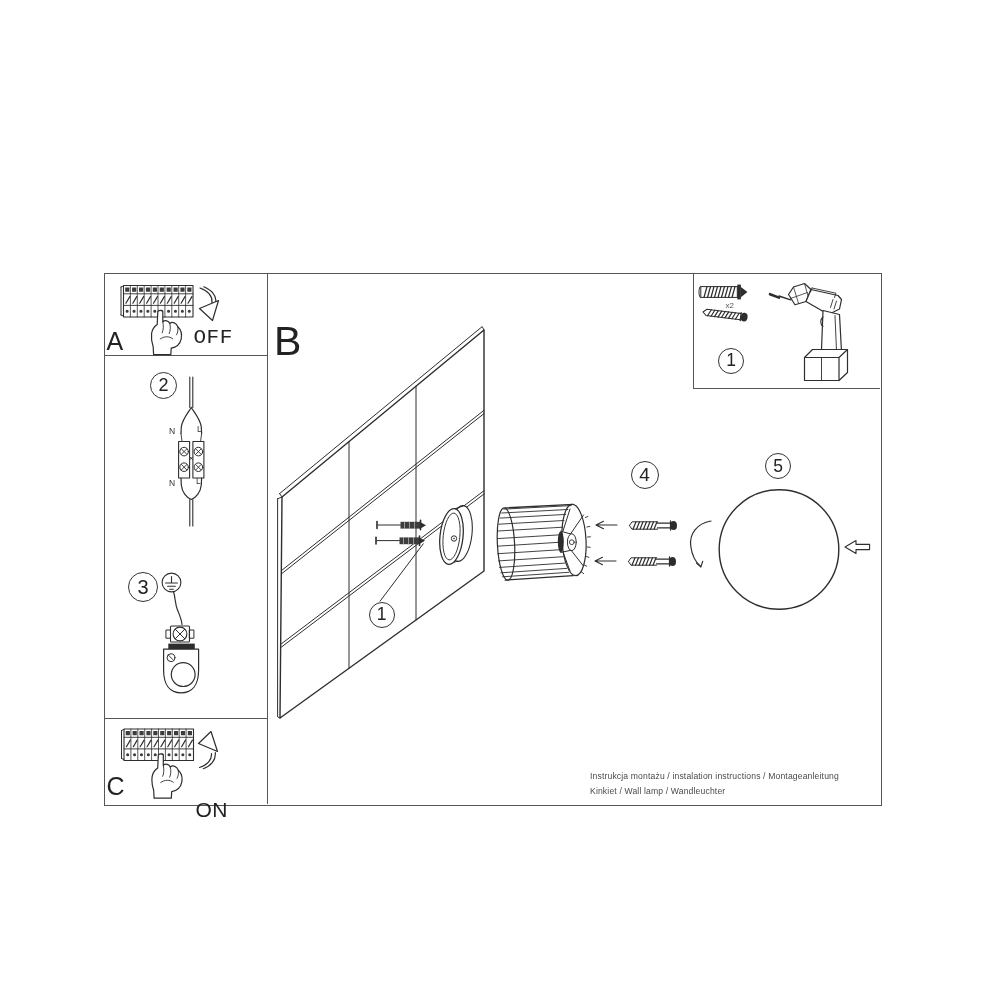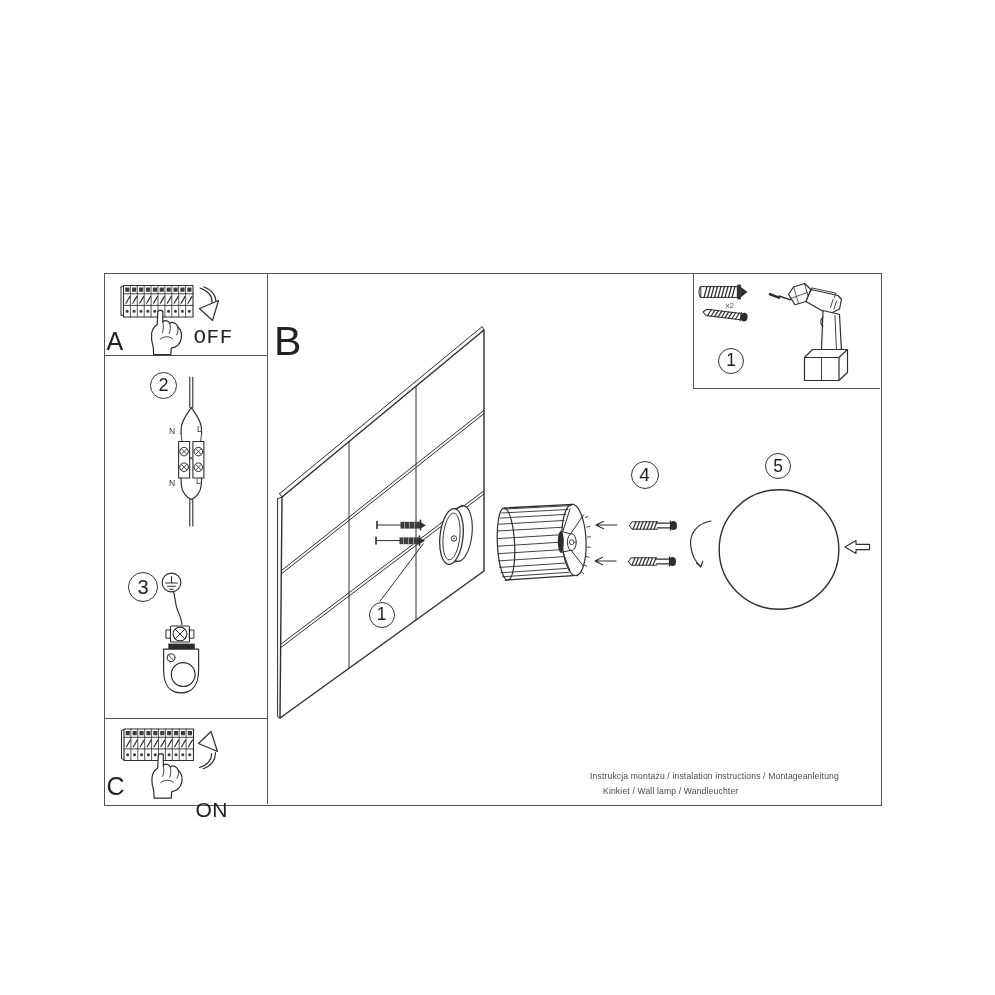--- a/index.html
+++ b/index.html
@@ -217,15 +217,15 @@
     </div>
 
   <div class="tiny" style="left:169px;top:425.5px;">N</div>
   <div class="tiny" style="left:197px;top:424px;">L</div>
   <div class="tiny" style="left:169px;top:477.5px;">N</div>
   <div class="tiny" style="left:196px;top:476px;">L</div>
 
   <div class="tiny" style="left:725.5px;top:300.5px;font-size:8px;color:#555;text-align:right;">x2</div>
 
   <div class="footer-line" style="left:590px;top:770.5px;">Instrukcja montażu / instalation instructions / Montageanleitung</div>
-  <div class="footer-line" style="left:590px;top:785.5px;margin-left:13px;">Kinkiet / Wall lamp / Wandleuchter</div>
+  <div class="footer-line" style="left:590px;top:785.5px;">Kinkiet / Wall lamp / Wandleuchter</div>
 
 </div>
 
 </body></html>

